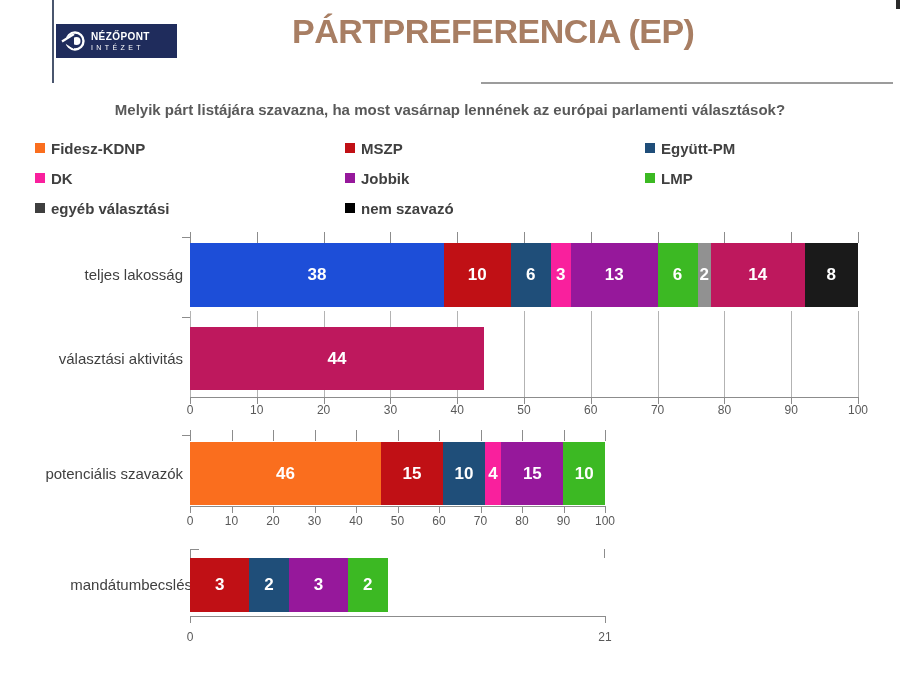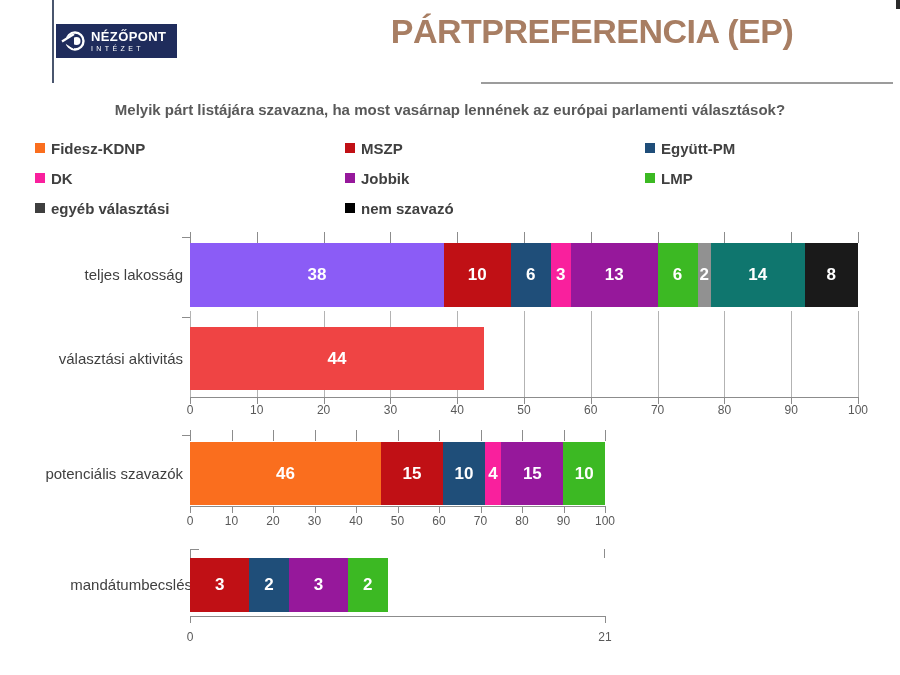--- a/index.html
+++ b/index.html
@@ -5,24 +5,24 @@
   html,body{margin:0;padding:0;background:#fff;}
   .slide{position:relative;width:900px;height:675px;background:#fff;overflow:hidden;
          font-family:"Liberation Sans",sans-serif;}
 
   
   .vline{position:absolute;left:52px;top:0;width:2px;height:83px;background:#4A566E;}
   .corner-mark{position:absolute;right:0;top:0;width:4px;height:9px;background:#2b2b2b;}
   .logo{position:absolute;left:56px;top:24px;width:121px;height:34px;background:#1F2C5C;
         display:flex;align-items:center;padding-left:5px;box-sizing:border-box;}
   .logo-text{margin-left:4px;color:#fff;line-height:1;}
-  .logo-line1{font-size:13px;font-weight:700;letter-spacing:.4px;}
+  .logo-line1{font-size:10px;font-weight:700;letter-spacing:.4px;}
   .logo-line2{font-size:7px;letter-spacing:3.4px;margin-top:2px;}
   .eye{flex:0 0 auto;}
-  .title{position:absolute;right:8px;top:12px;width:600px;text-align:center;
+  .title{position:absolute;right:8px;top:12px;width:600px;text-align:left;
          font-size:34px;font-weight:700;color:#A87E63;letter-spacing:-.5px;}
   .title-underline{position:absolute;left:481px;top:82px;width:412px;height:2px;background:#9C9C9C;}
 
   .subtitle{position:absolute;left:0;top:101px;width:100%;text-align:center;
             font-size:15px;font-weight:700;color:#595959;}
 
   
   .legend{position:absolute;left:35px;top:133px;display:grid;
           grid-template-columns:310px 300px 1fr;grid-auto-rows:30px;align-items:center;width:840px;}
   .legend-item{display:flex;align-items:center;}
@@ -153,42 +153,42 @@
         <i style="left: 50%;"></i>
         <i style="left: 60%;"></i>
         <i style="left: 70%;"></i>
         <i style="left: 80%;"></i>
         <i style="left: 90%;"></i>
         <i style="left: 100%;"></i>
       </div>
     <div class="corner-v"></div>
     <div class="corner-h"></div>
     <div class="bar">
-        <div class="seg" style="width: 38%; background: #8b5cf6;">
+        <div class="seg" style="width: 38%; background: #1d4ed8;">
           <span>38</span>
         </div>
         <div class="seg" style="width: 10%; background: rgb(192, 16, 21);">
           <span>10</span>
         </div>
         <div class="seg" style="width: 6%; background: rgb(31, 78, 121);">
           <span>6</span>
         </div>
         <div class="seg" style="width: 3%; background: rgb(249, 32, 157);">
           <span>3</span>
         </div>
         <div class="seg" style="width: 13%; background: rgb(150, 24, 155);">
           <span>13</span>
         </div>
         <div class="seg" style="width: 6%; background: rgb(60, 185, 35);">
           <span>6</span>
         </div>
         <div class="seg" style="width: 2%; background: rgb(145, 145, 145);">
           <span>2</span>
         </div>
-        <div class="seg" style="width: 14%; background: #0f766e;">
+        <div class="seg" style="width: 14%; background: #be185d;">
           <span>14</span>
         </div>
         <div class="seg" style="width: 8%; background: rgb(26, 26, 26);">
           <span>8</span>
         </div>
       </div>
   </section>
 
   <section class="chart c2">
     <div class="cat-label">választási aktivitás</div>
@@ -200,21 +200,21 @@
         <i style="left: 40%;"></i>
         <i style="left: 50%;"></i>
         <i style="left: 60%;"></i>
         <i style="left: 70%;"></i>
         <i style="left: 80%;"></i>
         <i style="left: 90%;"></i>
         <i style="left: 100%;"></i>
       </div>
     <div class="corner-h"></div>
     <div class="bar">
-        <div class="seg" style="width: 44%; background: #ef4444;">
+        <div class="seg" style="width: 44%; background: #be185d;">
           <span>44</span>
         </div>
       </div>
     <div class="axis-line"></div>
     <div class="tick-row">
         <i style="left: 0%;"></i>
         <i style="left: 10%;"></i>
         <i style="left: 20%;"></i>
         <i style="left: 30%;"></i>
         <i style="left: 40%;"></i>

